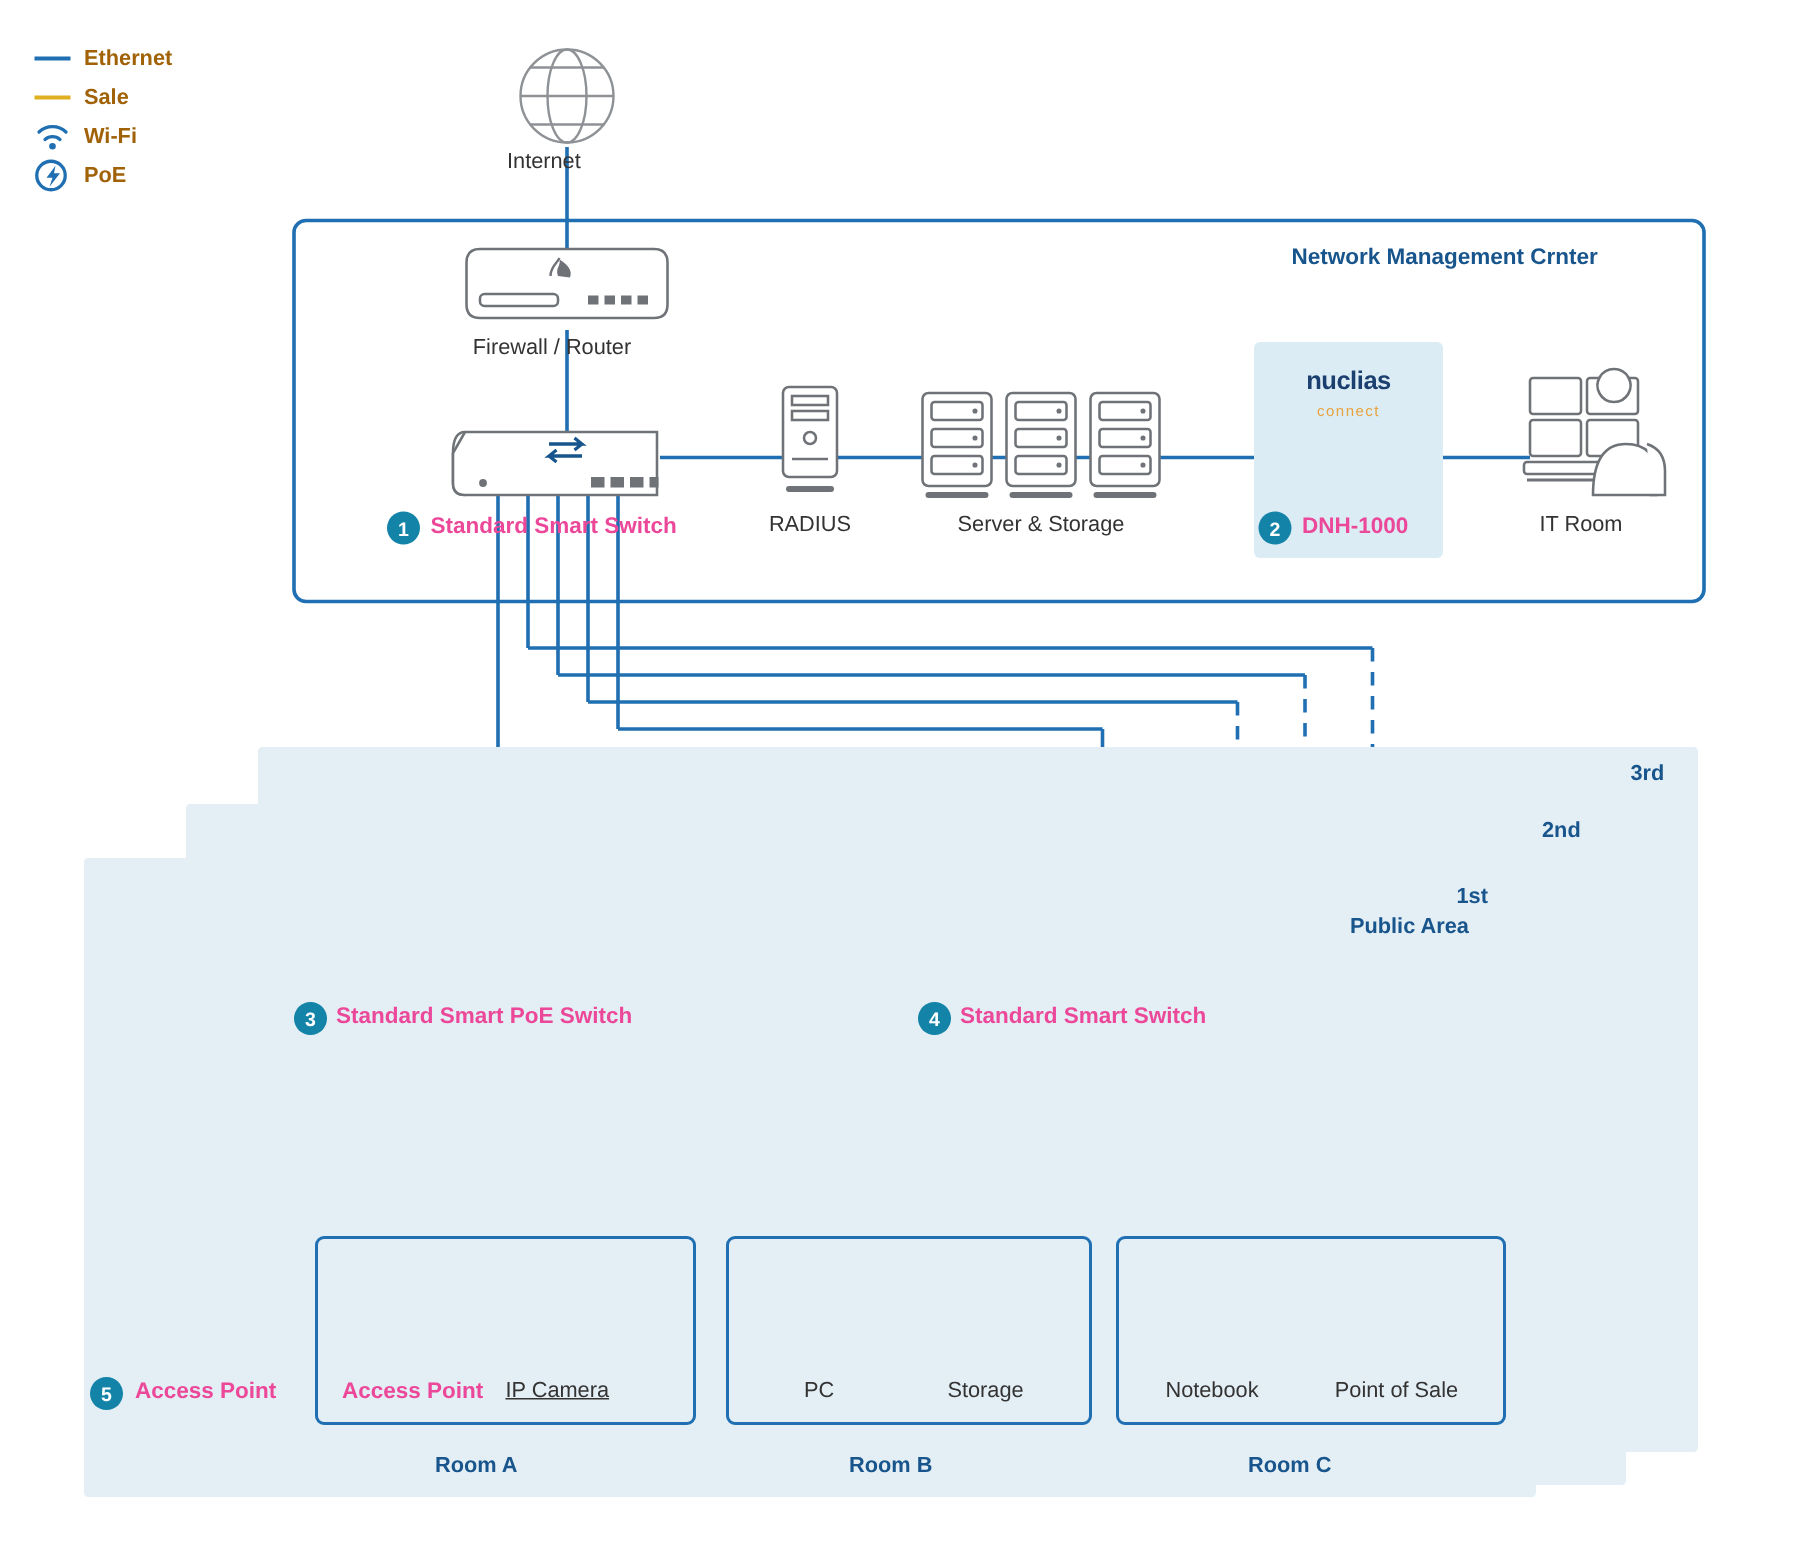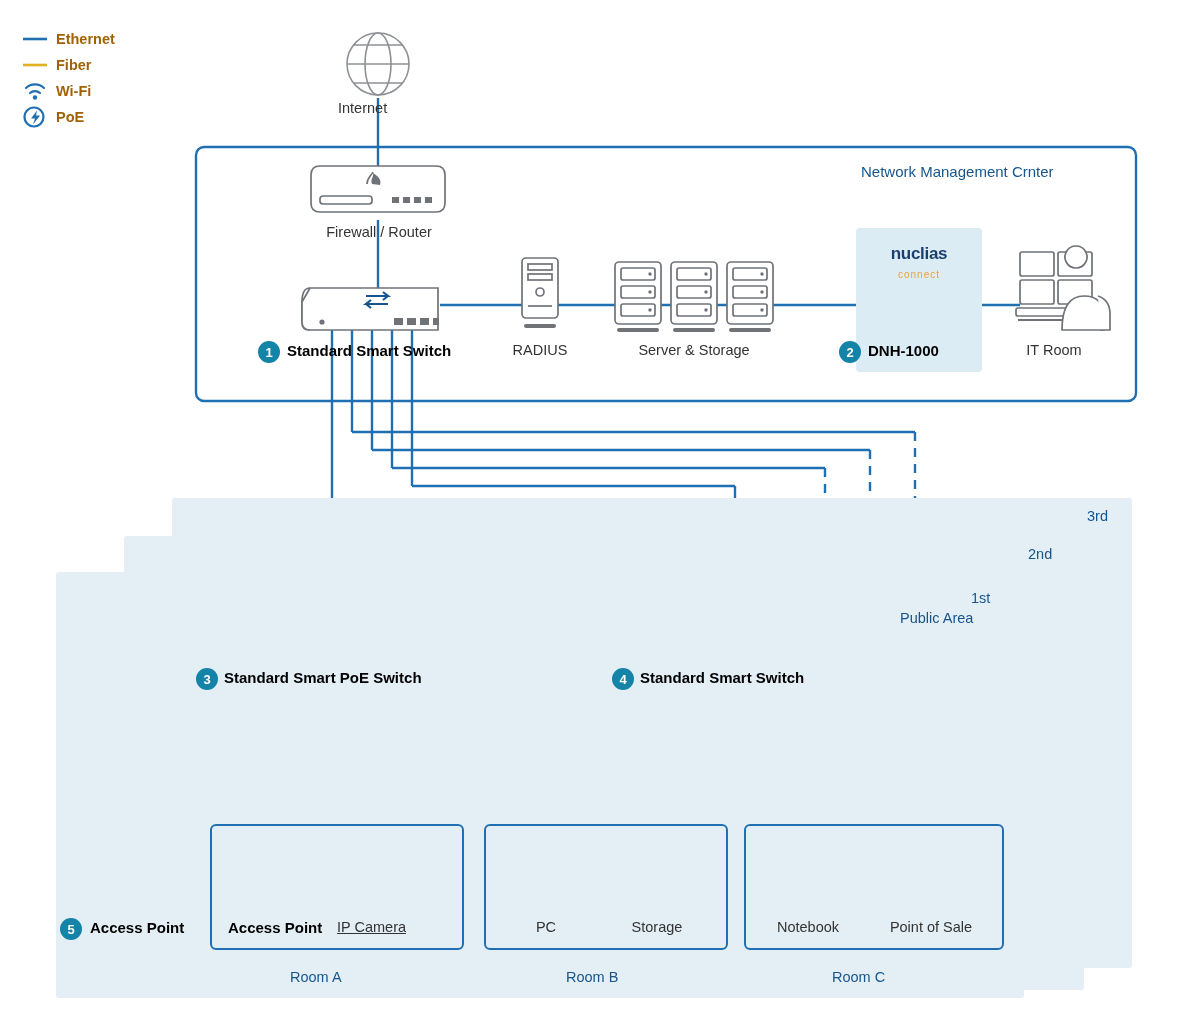--- a/index.html
+++ b/index.html
@@ -7,34 +7,34 @@
     width:1200px;height:1034px;
     background:#ffffff;
     font-family:"Liberation Sans", sans-serif;
     position:relative;
     overflow:hidden;
     color:#3a3a3a;
   }
   .canvas{position:absolute;left:0;top:0;width:1200px;height:1034px;}
   svg.layer{position:absolute;left:0;top:0;width:1200px;height:1034px;pointer-events:none;}
   .lbl{position:absolute;font-size:14.5px;color:#333;white-space:nowrap;}
-  .lbl.b{font-weight:normal;}
-  .teal{color:#000000;font-weight:bold;}
+  .lbl.b{font-weight:bold;}
+  .teal{color:#ec4899;font-weight:bold;}
   .navy{color:#17558c;font-weight:bold;}
   .legend{position:absolute;left:22px;top:26px;}
   .legend .row{display:flex;align-items:center;height:26px;}
   .legend .row .swatch{width:34px;display:flex;align-items:center;justify-content:flex-start;}
   .legend .row .txt{font-size:14.5px;font-weight:bold;color:#a16207;}
   .badge{
     position:absolute;width:22px;height:22px;border-radius:50%;
     background:#1383a8;color:#fff;font-size:13px;font-weight:bold;
     display:flex;align-items:center;justify-content:center;
   }
   .nuclias-box{
-    position:absolute;background:#dcecf5;border-radius:4px;margin-left:20px;
+    position:absolute;background:#dcecf5;border-radius:4px;
   }
   .floor{position:absolute;background:#e4eef5;border-radius:3px;}
   .roombox{position:absolute;border:2px solid #1f6fb2;border-radius:6px;}
   .nuc-logo{position:absolute;text-align:center;width:100%;}
   .nuc-word{font-size:17px;font-weight:bold;color:#1b3f6e;letter-spacing:-0.3px;}
   .nuc-sub{font-size:10px;color:#e8a33d;letter-spacing:1px;margin-top:-2px;}
 </style>
 </head>
 <body>
 
@@ -332,21 +332,21 @@
           </svg>
       </span>
       <span class="txt">Ethernet</span>
     </div>
     <div class="row">
       <span class="swatch">
         <svg width="26" height="10">
             <line x1="1" y1="5" x2="25" y2="5" stroke="#e0b020" stroke-width="2.6"></line>
           </svg>
       </span>
-      <span class="txt">Fiber</span>
+      <span class="txt">Sale</span>
     </div>
     <div class="row">
       <span class="swatch">
         <svg width="26" height="18" viewBox="0 0 26 18">
           <g stroke="#1f6fb2" fill="none" stroke-width="2.2" stroke-linecap="round">
             <path d="M4,6 a13,13 0 0,1 18,0"></path>
             <path d="M8,11 a7.5,7.5 0 0,1 10,0"></path>
           </g>
           <circle cx="13" cy="15.5" r="2.2" fill="#1f6fb2"></circle>
         </svg>
@@ -361,21 +361,21 @@
         </svg>
       </span>
       <span class="txt">PoE</span>
     </div>
   </div>
 
   <div class="lbl" style="left:338px;top:100px;width:80px;text-align:left;">Internet</div>
 
   <div class="lbl b navy" style="left:861px;top:163px;font-size:15px;">Network Management Crnter</div>
 
-  <div class="lbl" style="left:284px;top:224px;width:190px;text-align:center;">Firewall / Router</div>
+  <div class="lbl" style="left:273px;top:224px;width:190px;text-align:center;">Firewall / Router</div>
 
   <div class="badge" style="left:258px;top:341px;">1</div>
   <div class="lbl teal" style="left:287px;top:342px;font-size:15px;">Standard Smart Switch</div>
 
   <div class="lbl" style="left:490px;top:342px;width:100px;text-align:center;">RADIUS</div>
   <div class="lbl" style="left:604px;top:342px;width:180px;text-align:center;">Server &amp; Storage</div>
 
   <div class="badge" style="left:839px;top:341px;">2</div>
   <div class="lbl teal" style="left:868px;top:342px;font-size:15px;">DNH-1000</div>
 

